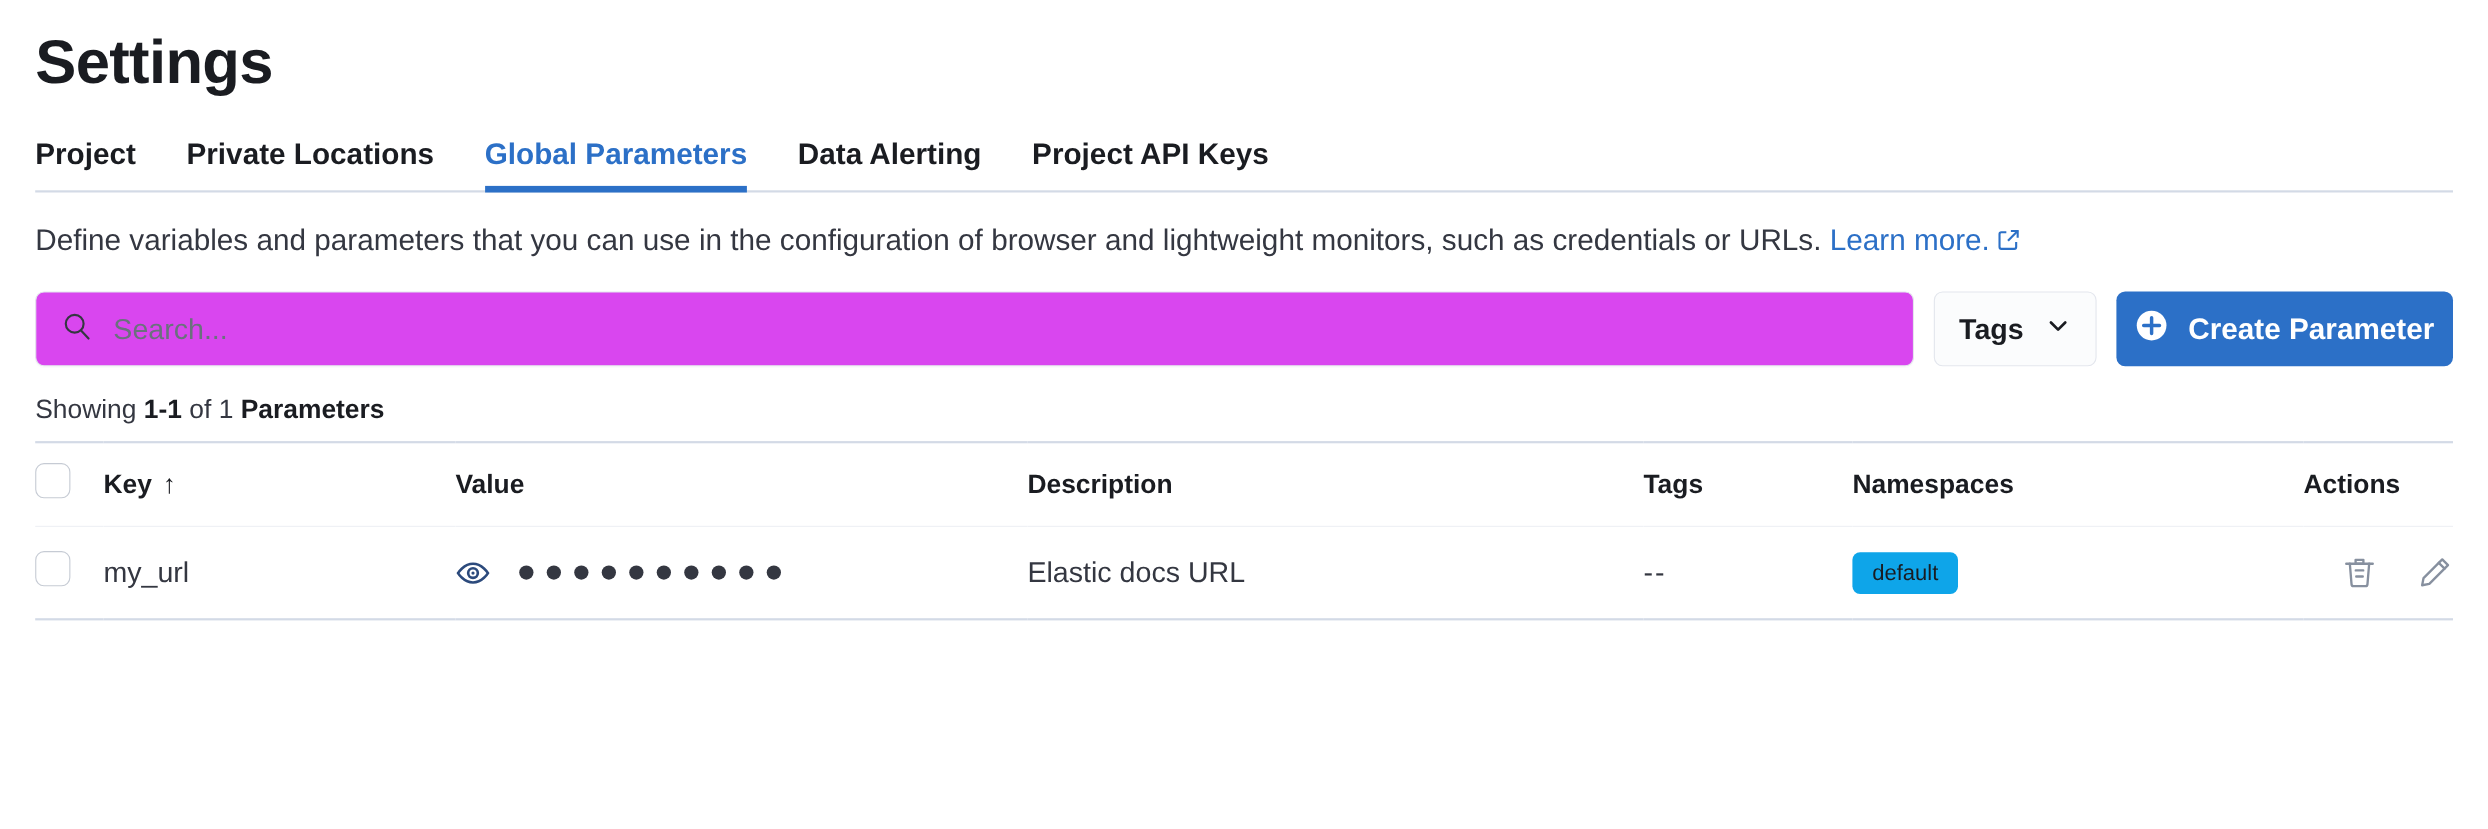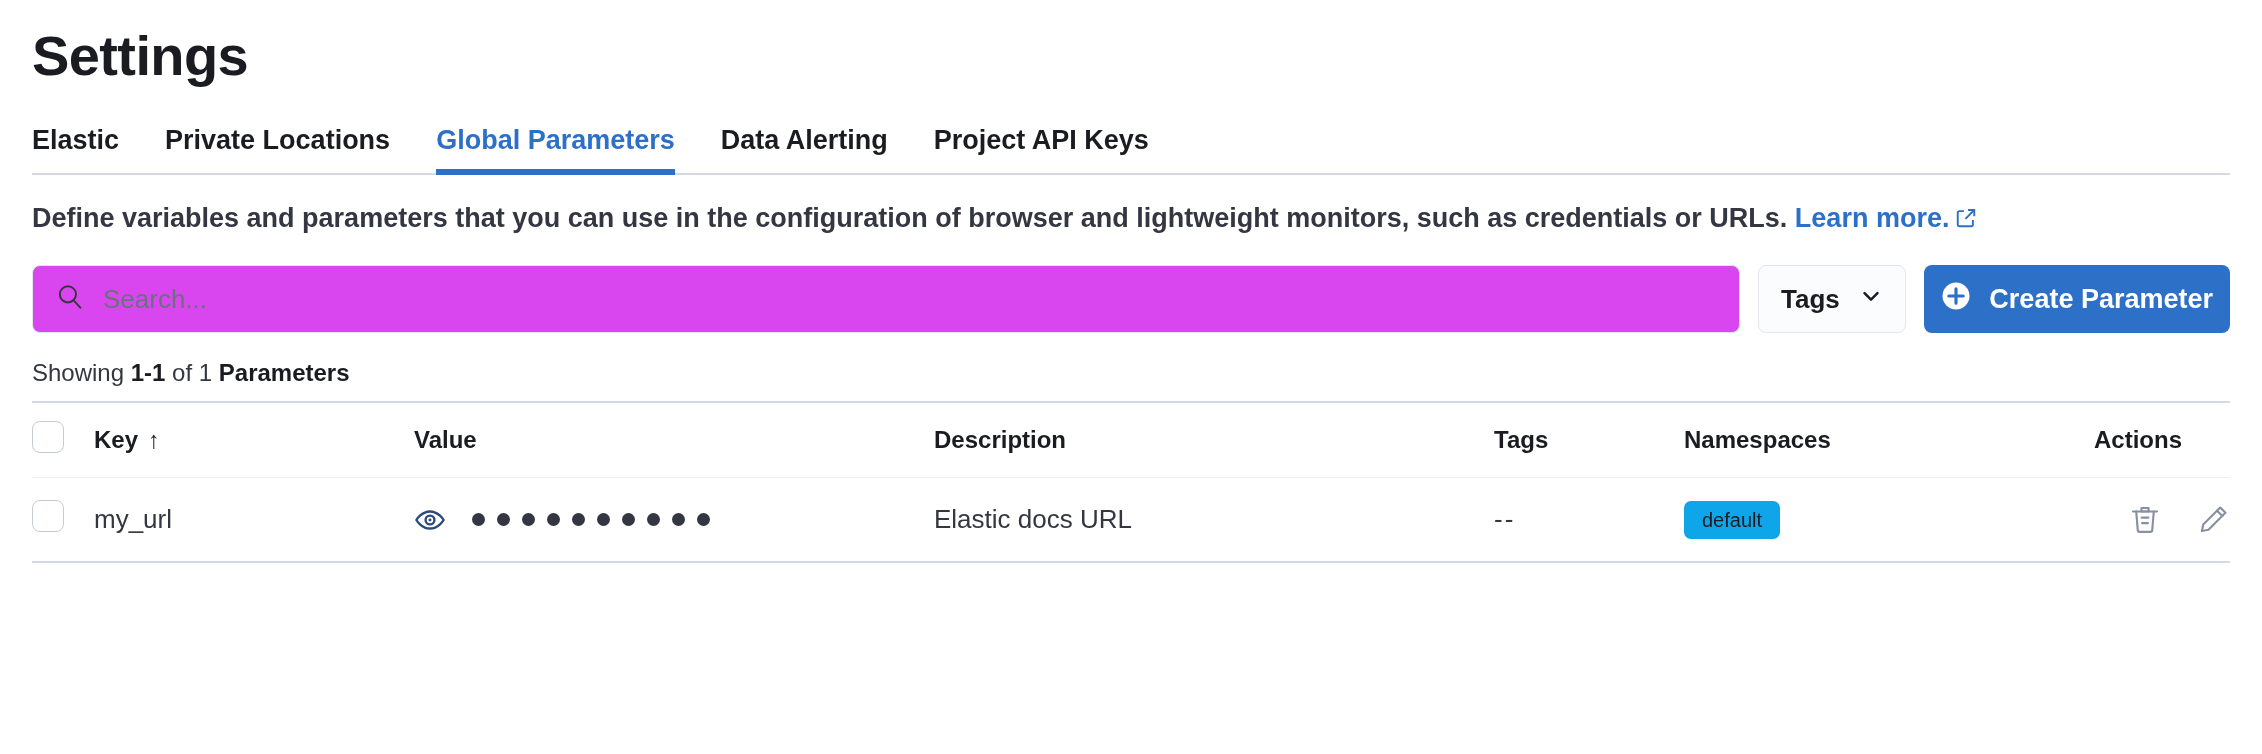--- a/index.html
+++ b/index.html
@@ -66,21 +66,20 @@
     background: #2c70c7;
   }
 
   
   .description {
     margin-top: 26px;
     font-size: 27px;
     line-height: 1.28;
     color: #343741;
     max-width: 2200px;
-    font-weight: bold;
   }
   .description .link {
     color: #2c70c7;
     text-decoration: none;
     cursor: pointer;
   }
   .ext-icon {
     display: inline-block;
     vertical-align: -2px;
     margin-left: 6px;
@@ -257,21 +256,21 @@
   .eye { color: #2c4a7c; cursor: pointer; display: inline-flex; }
 </style>
 </head>
 <body>
 
 <div class="page">
 
   <h1 class="page-title">Settings</h1>
 
   <div class="tabs">
-    <div class="tab">Elastic</div>
+    <div class="tab">Project</div>
     <div class="tab">Private Locations</div>
     <div class="tab active">Global Parameters</div>
     <div class="tab">Data Alerting</div>
     <div class="tab">Project API Keys</div>
   </div>
 
   <div class="description">
     <span>Define variables and parameters that you can use in the configuration of browser and lightweight monitors, such as credentials or URLs. </span><a class="link">Learn more.</a><span class="ext-icon"><svg width="22" height="22" viewBox="0 0 16 16" fill="none" stroke="#2c70c7" stroke-width="1.4">
           <path d="M6.5 3H3.2A1.2 1.2 0 0 0 2 4.2v8.6A1.2 1.2 0 0 0 3.2 14h8.6a1.2 1.2 0 0 0 1.2-1.2V9.5"></path>
           <path d="M9.5 2.2H14v4.5"></path>

